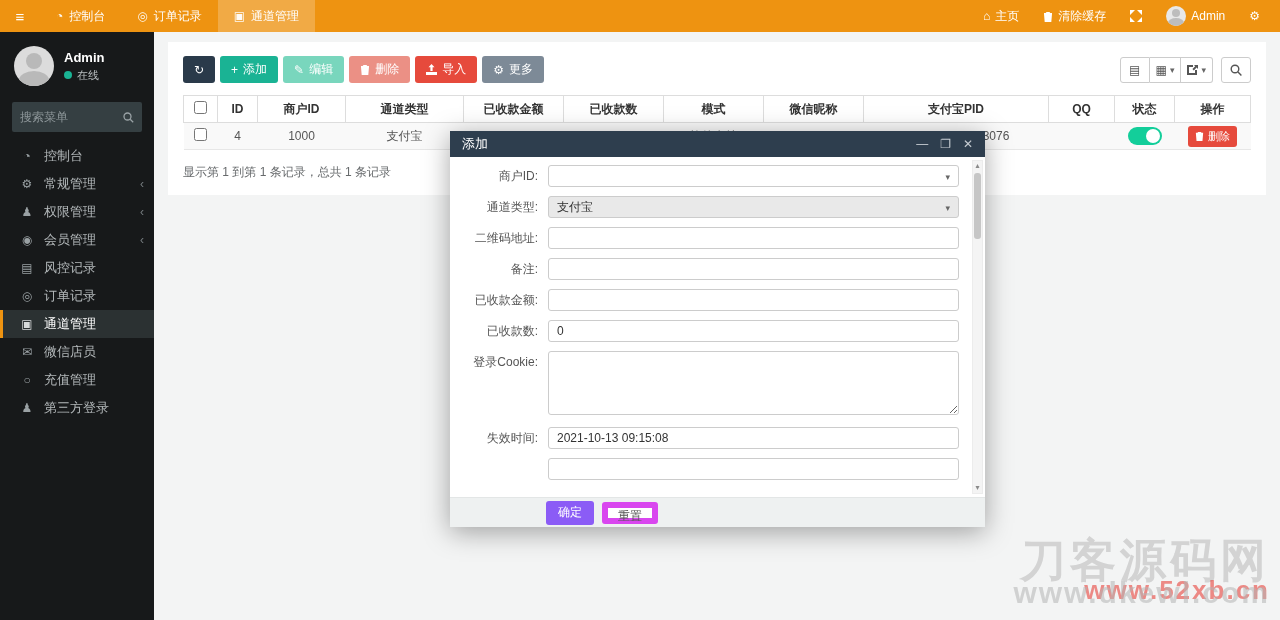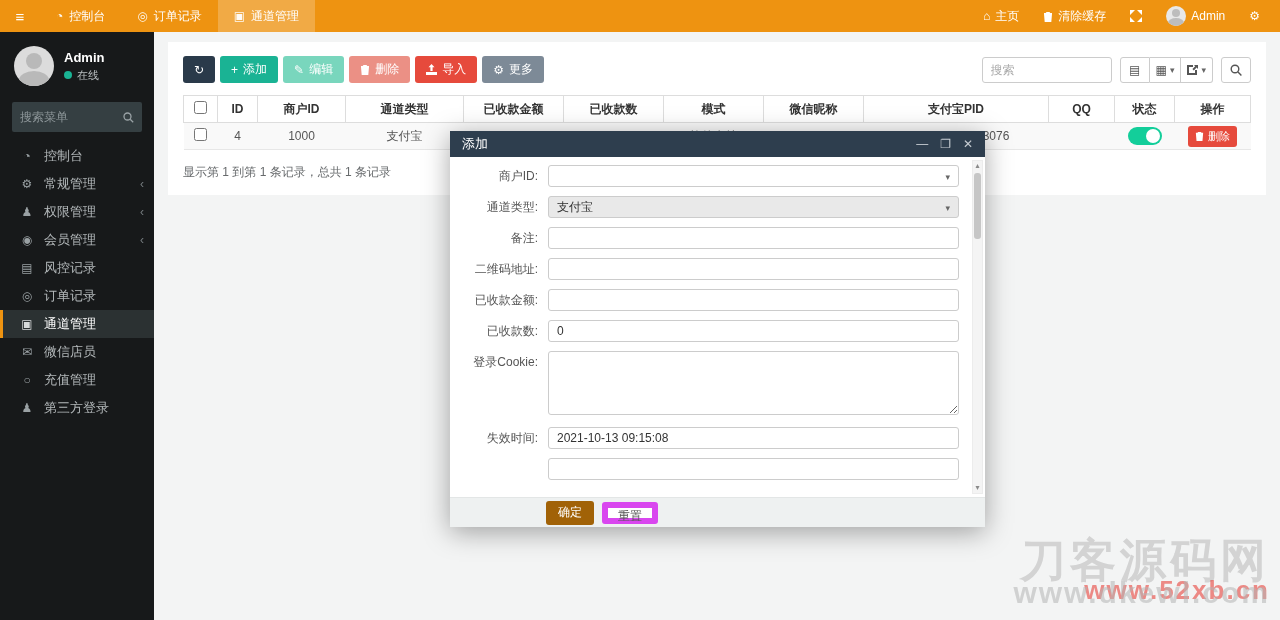--- a/index.html
+++ b/index.html
@@ -84,21 +84,21 @@
   .fctrl { flex:1; }
   .tinput { width:100%; height:22px; border:1px solid #ccc; border-radius:3px; padding:0 8px; font-size:12px; color:#333; outline:none; font-family:inherit; background:#fff; }
   .fselect { width:100%; height:22px; border:1px solid #ccc; border-radius:3px; padding:0 8px; font-size:12px; color:#333; display:flex; align-items:center; cursor:pointer; background:#fff; position:relative; }
   .fselect .caret { position:absolute; right:8px; top:6px; }
   .fselect.disabled { background:#e9e9e9; cursor:default; }
   .fta { width:100%; height:64px; border:1px solid #ccc; border-radius:3px; padding:4px 8px; font-size:12px; resize:both; outline:none; font-family:inherit; }
   .m-scroll { position:absolute; right:2px; top:3px; bottom:3px; width:11px; background:#f4f4f4; border:1px solid #ececec; display:flex; flex-direction:column; align-items:center; }
   .m-scroll .arr { font-size:8px; color:#8a8a8a; line-height:10px; }
   .m-thumb { width:7px; height:66px; background:#c6c6c6; border-radius:3px; margin-top:2px; cursor:grab; }
   .m-foot { height:30px; background:#eef1f1; border-top:1px solid #e3e6e6; display:flex; align-items:center; padding-left:96px; gap:8px; }
-  .btn-ok { background:#a16207; color:#fff; border:none; border-radius:3px; height:24px; padding:0 12px; font-size:12px; cursor:pointer; font-family:inherit; }
+  .btn-ok { background:#8b5cf6; color:#fff; border:none; border-radius:3px; height:24px; padding:0 12px; font-size:12px; cursor:pointer; font-family:inherit; }
   .btn-reset { background:#fff; color:#555; border:6px solid #d946ef; border-radius:3px; height:22px; padding:0 10px; font-size:12px; cursor:pointer; font-family:inherit; }
 
   
   .wm { position:absolute; right:10px; bottom:2px; z-index:50; text-align:right; pointer-events:none; }
   .wm-cn { font-size:46px; font-weight:bold; color:#b9b9b9; opacity:.55; letter-spacing:4px; line-height:1.05;text-align:center; }
   .wm-sub { position:relative; height:34px; }
   .wm-en { position:absolute; right:0; bottom:8px; font-size:30px; font-weight:bold; color:#b5b5b5; opacity:.55; letter-spacing:2px; }
   .wm-red { position:absolute; right:0; bottom:12px; font-size:26px; font-weight:bold; color:#e8433c; opacity:.6; letter-spacing:2px; }
 
   .chk { width:13px; height:13px; }
@@ -248,21 +248,20 @@
               <path fill="#fff" d="M5.5 0l3 3.2H6.6V7H4.4V3.2H2.5L5.5 0zM0 8h11v3H0V8z"></path>
             </svg>
           </span>
         <span>导入</span>
       </button>
       <button class="btn btn-more">
         <span>⚙</span>
           <span>更多</span>
       </button>
       <div class="tbar-right">
-        <input class="search-box" placeholder="搜索" style="">
         <div class="icon-group">
           <div class="icon-btn">
               <span>▤</span>
             </div>
           <div class="icon-btn">
               <span>▦</span>
               <span class="caret">▾</span>
             </div>
           <div class="icon-btn">
             <span>
@@ -354,25 +353,25 @@
     <div class="frow">
       <div class="flabel">通道类型:</div>
       <div class="fctrl">
           <div class="fselect disabled">
             <span>支付宝</span>
             <span class="caret">▾</span>
           </div>
         </div>
     </div>
     <div class="frow">
+      <div class="flabel">二维码地址:</div>
+      <div class="fctrl"><input class="tinput" value="" style=""></div>
+    </div>
+    <div class="frow">
       <div class="flabel">备注:</div>
-      <div class="fctrl"><input class="tinput" value="" style=""></div>
-    </div>
-    <div class="frow">
-      <div class="flabel">二维码地址:</div>
       <div class="fctrl"><input class="tinput" value="" style=""></div>
     </div>
     <div class="frow">
       <div class="flabel">已收款金额:</div>
       <div class="fctrl"><input class="tinput" value="" style=""></div>
     </div>
     <div class="frow">
       <div class="flabel">已收款数:</div>
       <div class="fctrl"><input class="tinput" value="0" style=""></div>
     </div>

